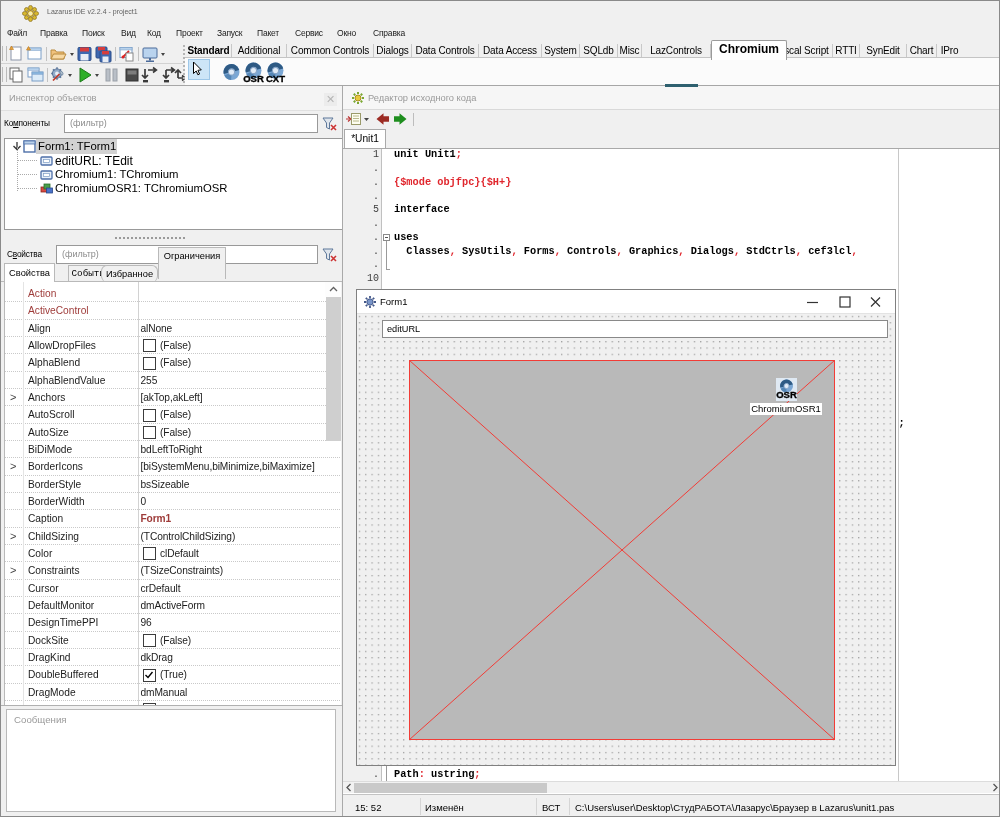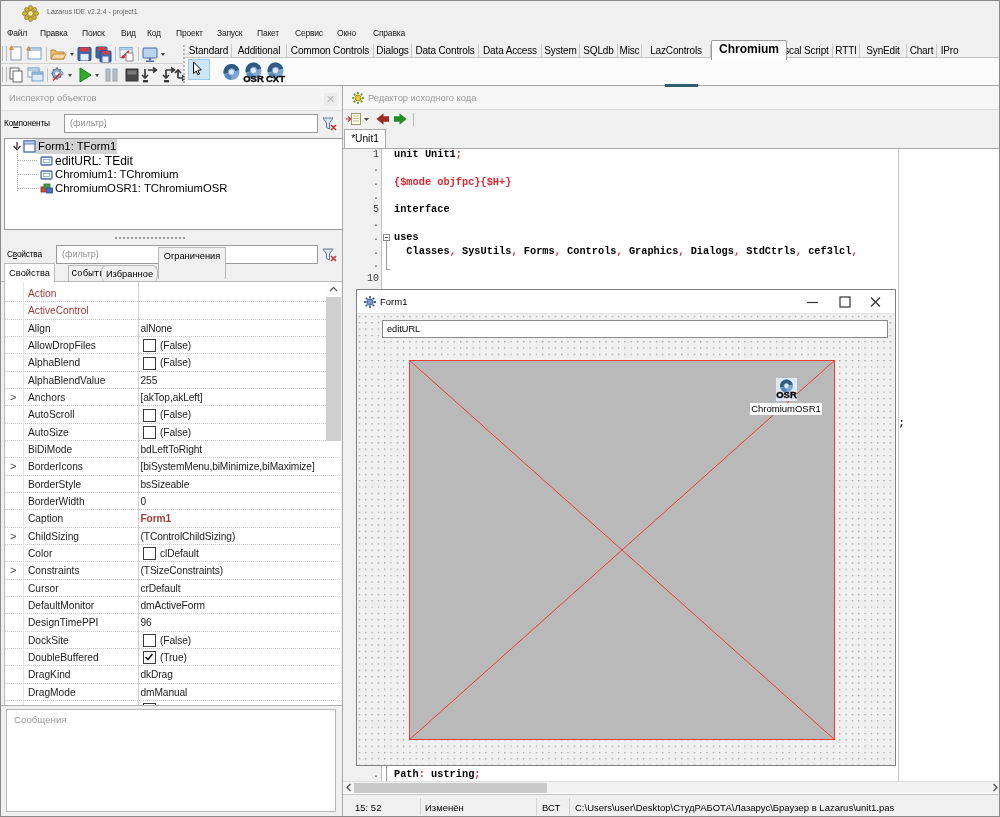--- a/index.html
+++ b/index.html
@@ -134,21 +134,21 @@
     <path d="M170 12 l0 -8 M167 7 l3 -3 l3 3" stroke="#3a3a3a" stroke-width="1.7" fill="none"></path>
     <path d="M170 12 l7 0 M174 9.5 l3.2 2.5 l-3.2 2.5" stroke="#3a3a3a" stroke-width="1.6" fill="none"></path>
   </svg>
   <div class="abs" style="left:0;top:19.5px;width:183px;height:1px;background:#d2d2d2;"></div>
 
   <div class="abs" style="left:183px;top:2px;width:1px;height:38px;border-left:2px dotted #b5b5b5;"></div>
 
   <style>
     .ptab{position:absolute;top:1px;height:13px;line-height:13px;text-align:center;font-size:10px;letter-spacing:-0.15px;color:#000;border-right:1px solid #c8c8c8;box-sizing:border-box;}
   </style>
-  <div class="ptab" style="left:186px;width:46px;">Standard</div>
+  <div class="ptab" style="left:186px;width:46px;font-weight:bold;">Standard</div>
   <div class="ptab" style="left:232px;width:55px;">Additional</div>
   <div class="ptab" style="left:287px;width:87px;">Common Controls</div>
   <div class="ptab" style="left:374px;width:38px;">Dialogs</div>
   <div class="ptab" style="left:412px;width:67px;">Data Controls</div>
   <div class="ptab" style="left:479px;width:63px;">Data Access</div>
   <div class="ptab" style="left:542px;width:38px;">System</div>
   <div class="ptab" style="left:580px;width:38px;">SQLdb</div>
   <div class="ptab" style="left:618px;width:24px;">Misc</div>
   <div class="ptab" style="left:642px;width:69px;">LazControls</div>
   <div class="ptab" style="left:769px;width:64px;">Pascal Script</div>
@@ -344,31 +344,31 @@
   <div class="pgrow">
           <span class="pgname">DesignTimePPI</span>
           <span class="pgval">96</span>
         </div>
   <div class="pgrow">
           <span class="pgname">DockSite</span>
           <span class="pgcb"></span>
           <span class="pgval" style="left:155px">(False)</span>
         </div>
   <div class="pgrow">
+          <span class="pgname">DragKind</span>
+          <span class="pgval">dkDrag</span>
+        </div>
+  <div class="pgrow">
           <span class="pgname">DoubleBuffered</span>
           <span class="pgcb">
             <svg width="12" height="12" viewBox="0 0 12 12" style="position:absolute;left:-1px;top:-1px">
               <path d="M2.5 6 L5 8.5 L9.5 3" stroke="#000" stroke-width="1.4" fill="none"></path>
             </svg>
           </span>
           <span class="pgval" style="left:155px">(True)</span>
-        </div>
-  <div class="pgrow">
-          <span class="pgname">DragKind</span>
-          <span class="pgval">dkDrag</span>
         </div>
   <div class="pgrow">
           <span class="pgname">DragMode</span>
           <span class="pgval">dmManual</span>
         </div>
   <div class="pgrow">
           <span class="pgname">Enabled</span>
           <span class="pgcb">
             <svg width="12" height="12" viewBox="0 0 12 12" style="position:absolute;left:-1px;top:-1px">
               <path d="M2.5 6 L5 8.5 L9.5 3" stroke="#000" stroke-width="1.4" fill="none"></path>

